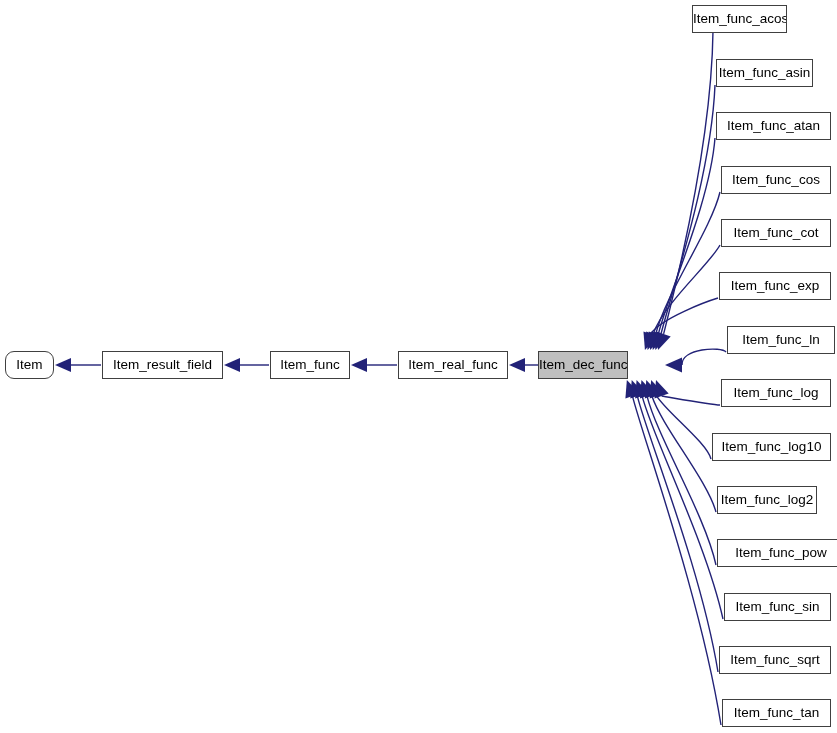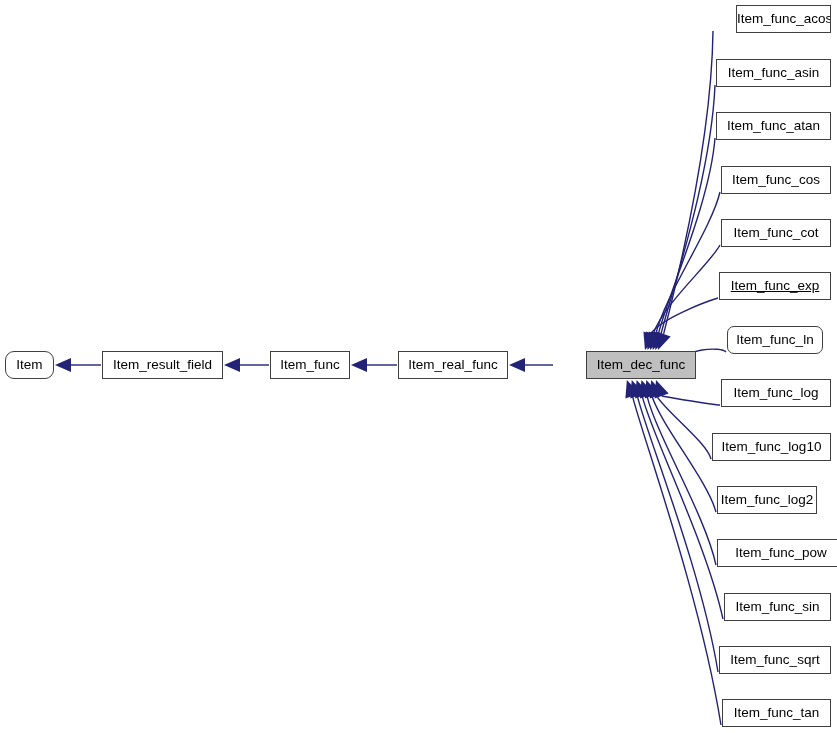--- a/index.html
+++ b/index.html
@@ -98,42 +98,42 @@
       </div>
       <div class="node" style="left: 102px; top: 351px; width: 121px;">
         <span class="node-label">Item_result_field</span>
       </div>
       <div class="node" style="left: 270px; top: 351px; width: 80px;">
         <span class="node-label">Item_func</span>
       </div>
       <div class="node" style="left: 398px; top: 351px; width: 110px;">
         <span class="node-label">Item_real_func</span>
       </div>
-      <div class="node highlight" style="left: 586px; top: 351px; width: 110px;">
+      <div class="node highlight" style="left: 538px; top: 351px; width: 90px;">
         <span class="node-label">Item_dec_func</span>
       </div>
-      <div class="node" style="left: 736px; top: 5px; width: 95px;">
+      <div class="node" style="left: 692px; top: 5px; width: 95px;">
         <span class="node-label">Item_func_acos</span>
       </div>
-      <div class="node" style="left: 716px; top: 59px; width: 115px;">
+      <div class="node" style="left: 716px; top: 59px; width: 97px;">
         <span class="node-label">Item_func_asin</span>
       </div>
       <div class="node" style="left: 716px; top: 112px; width: 115px;">
         <span class="node-label">Item_func_atan</span>
       </div>
       <div class="node" style="left: 721px; top: 166px; width: 110px;">
         <span class="node-label">Item_func_cos</span>
       </div>
       <div class="node" style="left: 721px; top: 219px; width: 110px;">
         <span class="node-label">Item_func_cot</span>
       </div>
-      <div class="node" style="left: 719px; top: 272px; width: 112px; text-decoration: underline;">
+      <div class="node" style="left: 719px; top: 272px; width: 112px;">
         <span class="node-label">Item_func_exp</span>
       </div>
-      <div class="node" style="left: 727px; top: 326px; width: 96px; border-radius: 7px;">
+      <div class="node" style="left: 727px; top: 326px; width: 108px;">
         <span class="node-label">Item_func_ln</span>
       </div>
       <div class="node" style="left: 721px; top: 379px; width: 110px;">
         <span class="node-label">Item_func_log</span>
       </div>
       <div class="node" style="left: 712px; top: 433px; width: 119px;">
         <span class="node-label">Item_func_log10</span>
       </div>
       <div class="node" style="left: 717px; top: 486px; width: 100px;">
         <span class="node-label">Item_func_log2</span>

